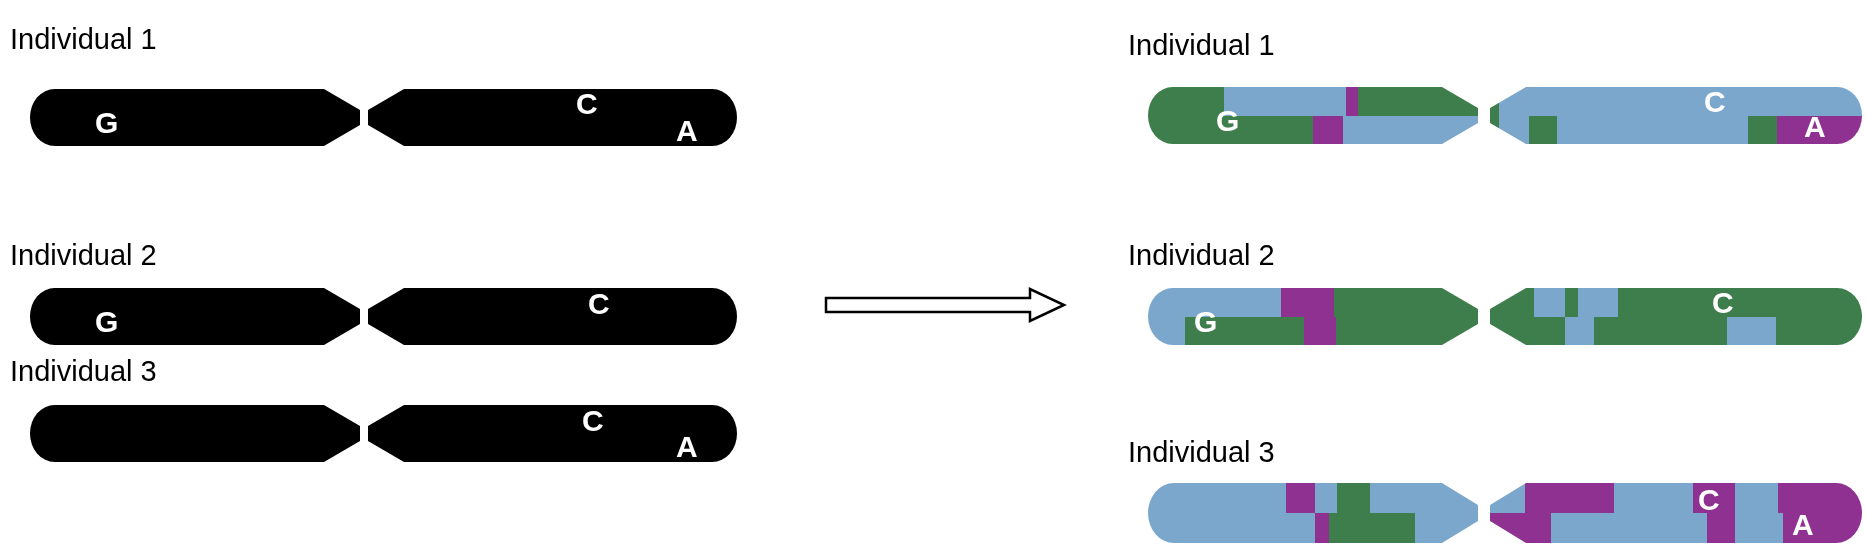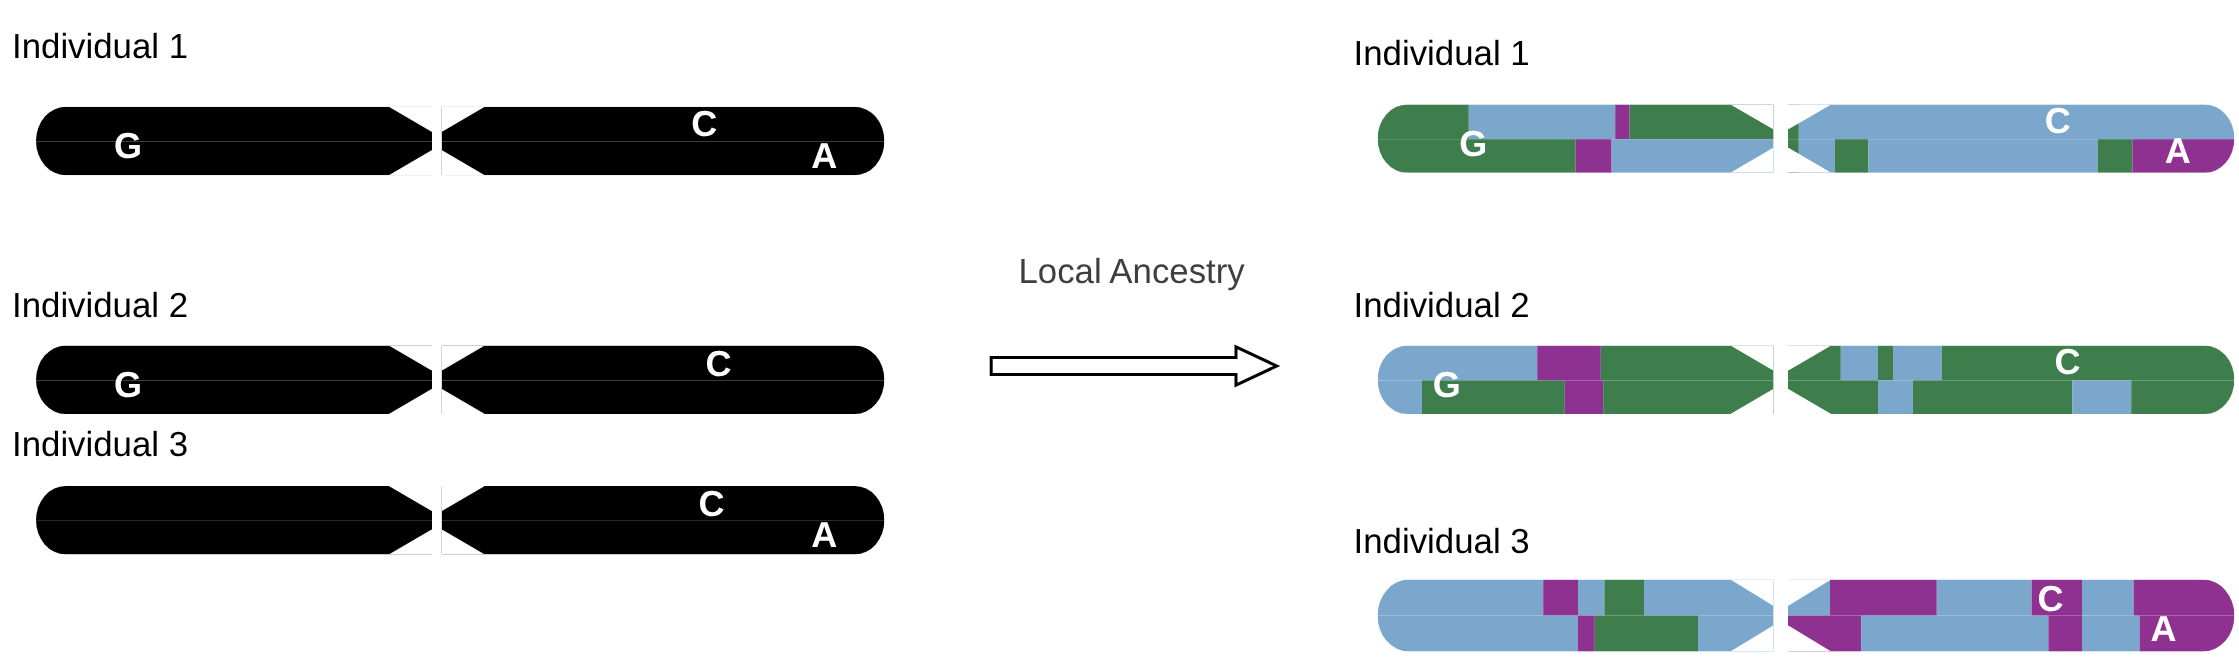--- a/index.html
+++ b/index.html
@@ -210,21 +210,20 @@
             <div class="seg" style="width: 12.9%; background: rgb(123, 167, 204);"></div>
             <div class="seg" style="width: 21.2%; background: rgb(142, 49, 144);"></div>
           </div>
           <div class="carve" style="width: 36px; height: 22px; top: 0px; left: 0px; clip-path: polygon(0px 0px, 100% 0px, 0px 100%);"></div>
           <div class="carve" style="width: 36px; height: 22px; bottom: 0px; left: 0px; clip-path: polygon(0px 0px, 0px 100%, 100% 100%);"></div>
         </div>
       </div>
     </div>
 
   <div id="center-label">
-    <div>Local Ancestry</div>
   </div>
 
   <svg id="arrow-svg" width="250" height="42" viewBox="0 0 250 42">
     <polygon points="8,14 212,14 212,5 246,21 212,37 212,28 8,28" fill="#ffffff" stroke="#000000" stroke-width="2.5" stroke-linejoin="miter"></polygon>
   </svg>
 
 <span class="letter" style="left: 95px; top: 108px;">G</span>
     <span class="letter" style="left: 576px; top: 89px;">C</span>
     <span class="letter" style="left: 676px; top: 116px;">A</span>
     <span class="letter" style="left: 95px; top: 307px;">G</span>

